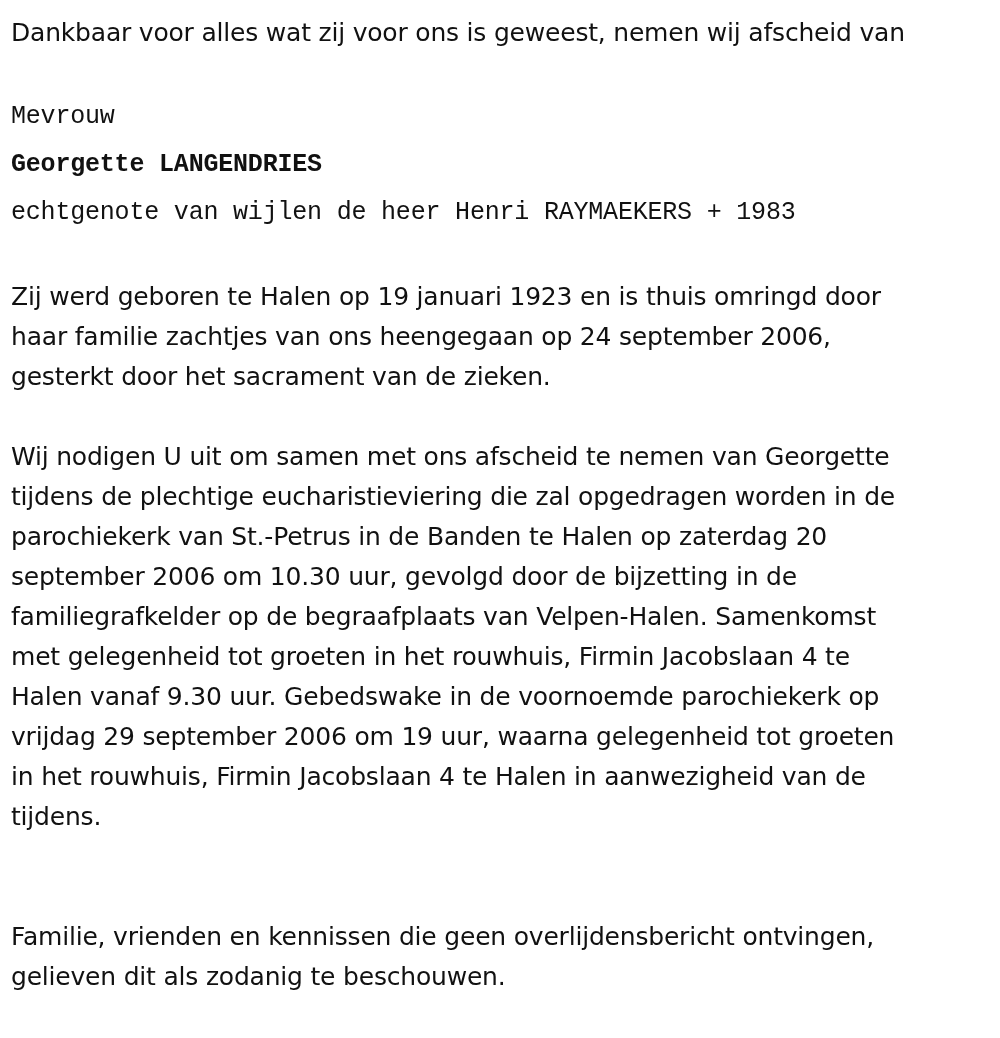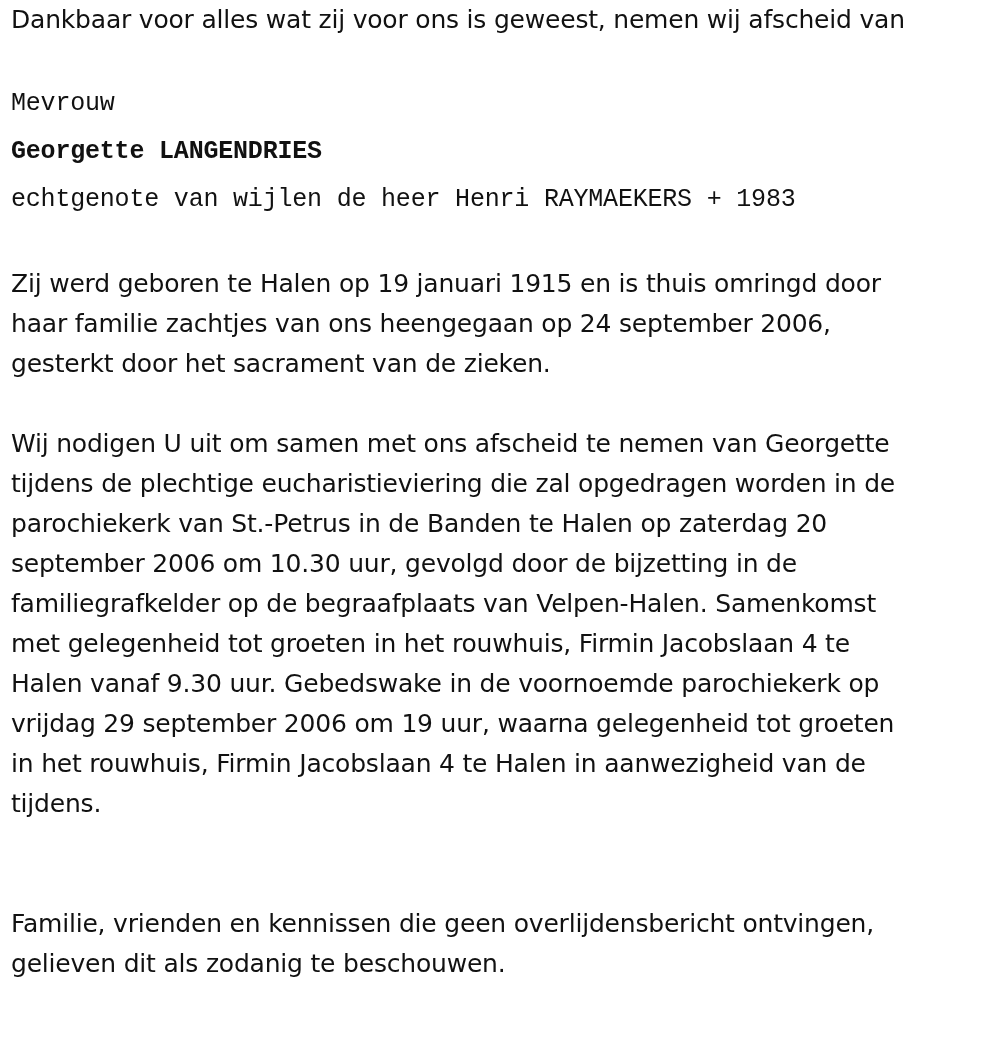--- a/index.html
+++ b/index.html
@@ -11,21 +11,21 @@
       width: 1000px;
       height: 1038px;
       overflow: hidden;
       position: relative;
       font-family: "DejaVu Sans", sans-serif;
       color: #111111;
     }
     .doc {
       position: absolute;
       left: 11px;
-      top: 0;
+      top: 13px;
       width: 985px;
       font-size: 25px;
       letter-spacing: -0.2px;
     }
     .line {
       display: block;
       height: 40px;
       line-height: 40px;
       white-space: nowrap;
     }
@@ -43,21 +43,21 @@
   <span class="gap"></span>
 
   <div class="title-block">
     <span class="line">Mevrouw</span>
     <span class="line name">Georgette LANGENDRIES</span>
     <span class="line">echtgenote van wijlen de heer Henri RAYMAEKERS + 1983</span>
   </div>
   <span class="gap"></span>
 
   <div class="para">
-    <span class="line">Zij werd geboren te Halen op 19 januari 1915 en is thuis omringd door</span>
+    <span class="line">Zij werd geboren te Halen op 19 januari 1923 en is thuis omringd door</span>
     <span class="line">haar familie zachtjes van ons heengegaan op 24 september 2006,</span>
     <span class="line">gesterkt door het sacrament van de zieken.</span>
   </div>
   <span class="gap"></span>
 
   <div class="para">
     <span class="line">Wij nodigen U uit om samen met ons afscheid te nemen van Georgette</span>
     <span class="line">tijdens de plechtige eucharistieviering die zal opgedragen worden in de</span>
     <span class="line">parochiekerk van St.-Petrus in de Banden te Halen op zaterdag 20</span>
     <span class="line">september 2006 om 10.30 uur, gevolgd door de bijzetting in de</span>

